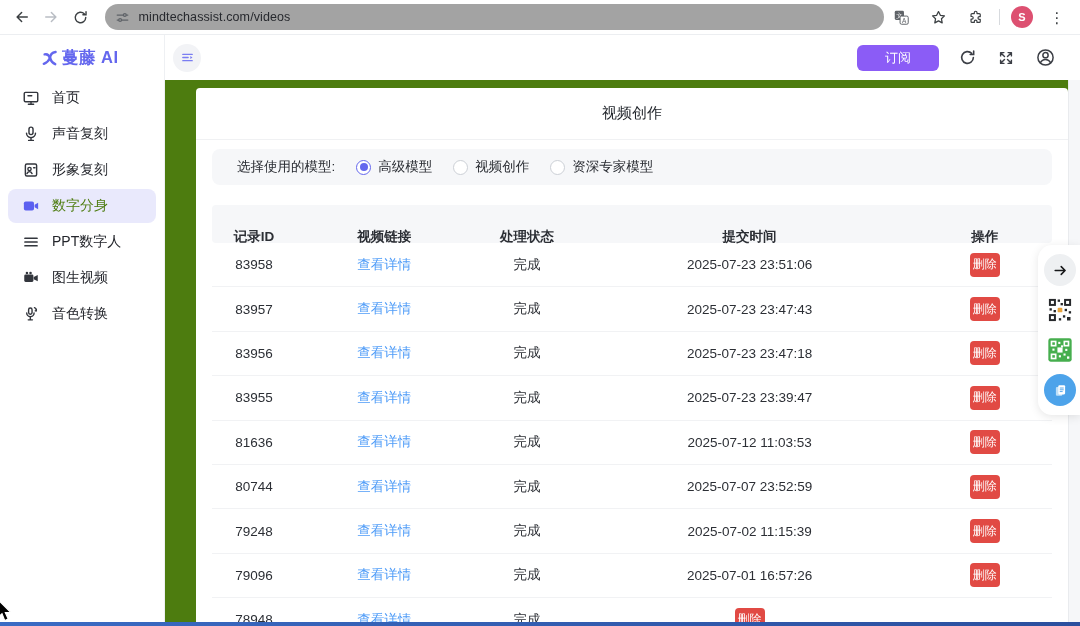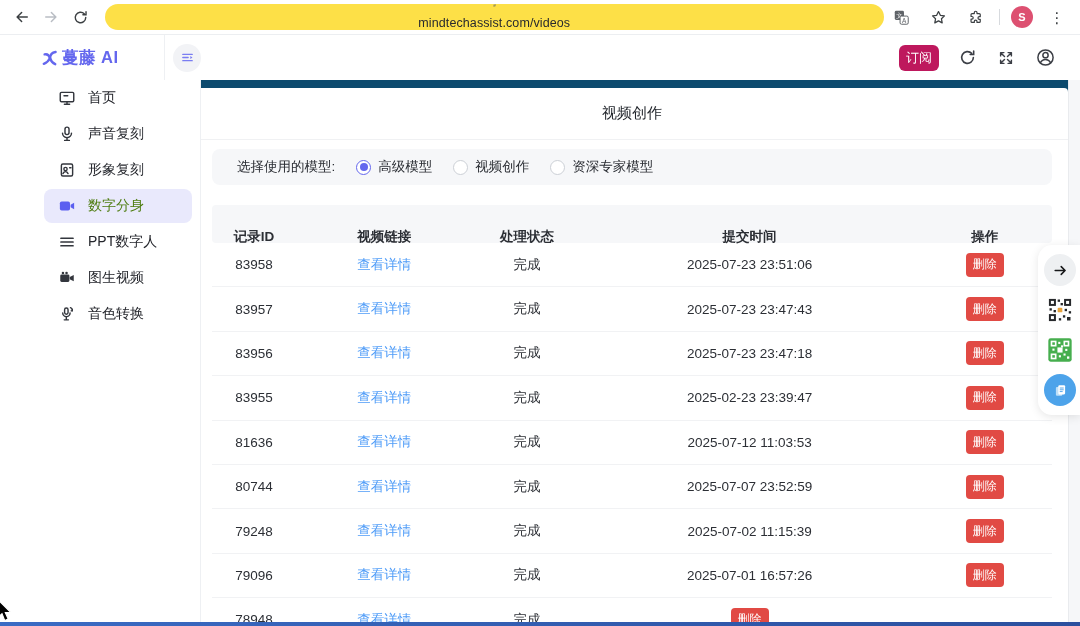--- a/index.html
+++ b/index.html
@@ -4,51 +4,51 @@
 <style>
   * { margin:0; padding:0; box-sizing:border-box; }
   html,body { width:1080px; height:626px; overflow:hidden; }
   body { font-family:"Liberation Sans","DejaVu Sans",sans-serif; background:#fff; position:relative; }
   .screen { position:absolute; inset:0; }
 
   
   .browser-bar { position:absolute; top:0; left:0; right:0; height:35px; background:#ffffff;
     border-bottom:1px solid #eceef1; display:flex; align-items:center; padding:0 10px; gap:4px; z-index:5; }
   .nav-btn { width:26px; height:26px; display:flex; align-items:center; justify-content:center; border-radius:50%; }
-  .url-pill { margin-left:8px; width:814px; height:26px; border-radius:14px; background:#fde047;
-    display:flex; align-items:center; padding:0 10px; gap:9px;flex-direction:column; }
+  .url-pill { margin-left:8px; width:814px; height:26px; border-radius:14px; background:#a3a3a3;
+    display:flex; align-items:center; padding:0 10px; gap:9px; }
   .url-text { font-size:12.5px; color:#27292e; letter-spacing:.1px; }
   .chrome-right { margin-left:auto; display:flex; align-items:center; gap:11px; }
   .chrome-div { width:1px; height:16px; background:#d7dade; }
   .avatar { width:22px; height:22px; border-radius:50%; background:#dd5071; color:#fff; font-size:11px;
     font-weight:bold; display:flex; align-items:center; justify-content:center; }
   .glyph { font-size:15px; color:#3c4043; line-height:1; }
 
   
   .app-header { position:absolute; top:35px; left:0; right:0; height:45px; background:#fff; display:flex; align-items:center; z-index:4; }
   .logo-zone { width:165px; height:100%; border-right:1px solid #eef0f3; display:flex; align-items:center; padding-left:38px; gap:0; }
   .logo-text { color:#6467ee; font-size:16.5px; font-weight:bold; letter-spacing:.5px; white-space:nowrap; }
   .collapse-btn { margin-left:8px; width:28px; height:28px; border-radius:50%; background:#f2f3f6; border:none;
     display:flex; align-items:center; justify-content:center; cursor:pointer; }
   .header-right { margin-left:auto; display:flex; align-items:center; gap:17px; padding-right:24px; }
-  .subscribe-btn { background:#be185d; color:#fff; border:none; border-radius:6px; height:26px; padding:0 7px;
+  .subscribe-btn { background:#8b5cf6; color:#fff; border:none; border-radius:6px; height:26px; padding:0 28px;
     font-size:13px; cursor:pointer; }
   .hicon { width:22px; height:22px; display:flex; align-items:center; justify-content:center; }
 
   
   .sidebar { position:absolute; top:80px; left:0; width:165px; bottom:0; background:#fff;
-    border-right:1px solid #eef0f3; padding:1px 8px 12px; z-index:3;margin-left:36px; }
+    border-right:1px solid #eef0f3; padding:1px 8px 12px; z-index:3; }
   .side-item { height:34px; margin-bottom:2px; border-radius:8px; display:flex; align-items:center;
     padding-left:13px; gap:12px; color:#24262c; font-size:14px; font-weight:500; cursor:pointer; }
   .side-item .sicon { width:19px; height:19px; display:flex; align-items:center; justify-content:center; color:#33363d; }
   .side-item.active { background:#e9e9fc; color:#4d7c0f; }
   .side-item.active .sicon { color:#5b5ff0; }
 
   
-  .main { position:absolute; top:80px; left:165px; right:0; bottom:0; background:#0c4a6e; overflow:hidden; }
+  .main { position:absolute; top:80px; left:165px; right:0; bottom:0; background:#4d7c0f; overflow:hidden; }
   .scroll-strip { position:absolute; top:0; right:0; bottom:0; width:12px; background:#f6f7f9; border-left:1px solid #e9ebee; }
   .card { position:absolute; top:8px; left:31px; width:872px; height:700px; background:#fff; border-radius:4px 4px 0 0; }
 
   .tabs { height:52px; display:flex; border-bottom:1px solid #f0f1f3; }
   .tab { flex:1; display:flex; align-items:center; justify-content:center; font-size:15px; color:#1f2329;
     font-weight:500; cursor:pointer; position:relative; }
   .tab.active { color:#6467ee; }
   .tab.active::after { content:""; position:absolute; bottom:-1px; left:50%; transform:translateX(-50%);
     width:30px; height:3px; border-radius:2px; background:#6467ee; }
 
@@ -61,21 +61,21 @@
   .radio.sel::after { content:""; position:absolute; inset:2.5px; border-radius:50%; background:#6467ee; }
   .opt-label { font-size:13.5px; color:#2a2d33; font-weight:500; }
 
   .rtable { margin:20px 16px 0; }
   .thead, .trow { display:grid; grid-template-columns:10% 21% 13% 40% 16%; align-items:center; }
   .thead { height:38px; background:#f6f7f9; border-radius:4px; }
   .th { text-align:center; font-size:13.5px; color:#2c2f35; font-weight:600;margin-top:23px; }
   .trow { height:44.4px; border-bottom:1px solid #f1f2f4; }
   .td { text-align:center; font-size:13.5px; color:#2c2f35; }
   .detail-link { color:#4f9cf8; text-decoration:none; cursor:pointer; }
-  .del-btn { background:#e14a44; color:#fff; border:none; border-radius:4px; width:38px; height:24px;
+  .del-btn { background:#e14a44; color:#fff; border:none; border-radius:4px; width:30px; height:24px;
     font-size:12px; cursor:pointer; }
 
   
   .float-panel { position:absolute; top:165px; right:0; width:42px; background:#fff; border-radius:14px 0 0 14px;
     box-shadow:0 2px 10px rgba(0,0,0,.10); padding:9px 0 9px 6px; display:flex; flex-direction:column; gap:8px; z-index:6; }
   .fbtn { width:32px; height:32px; border-radius:50%; border:none; background:#fff; display:flex;
     align-items:center; justify-content:center; cursor:pointer; padding:0; }
   .fbtn.gray { background:#eef0f2; }
   .fbtn.blue { background:#4da3ea; }
 
@@ -308,21 +308,21 @@
           <div class="td">83956</div>
           <div class="td"><a class="detail-link">查看详情</a></div>
           <div class="td">完成</div>
           <div class="td">2025-07-23 23:47:18</div>
           <div class="td"><button class="del-btn">删除</button></div>
         </div>
         <div class="trow">
           <div class="td">83955</div>
           <div class="td"><a class="detail-link">查看详情</a></div>
           <div class="td">完成</div>
-          <div class="td">2025-02-23 23:39:47</div>
+          <div class="td">2025-07-23 23:39:47</div>
           <div class="td"><button class="del-btn">删除</button></div>
         </div>
         <div class="trow">
           <div class="td">81636</div>
           <div class="td"><a class="detail-link">查看详情</a></div>
           <div class="td">完成</div>
           <div class="td">2025-07-12 11:03:53</div>
           <div class="td"><button class="del-btn">删除</button></div>
         </div>
         <div class="trow">

